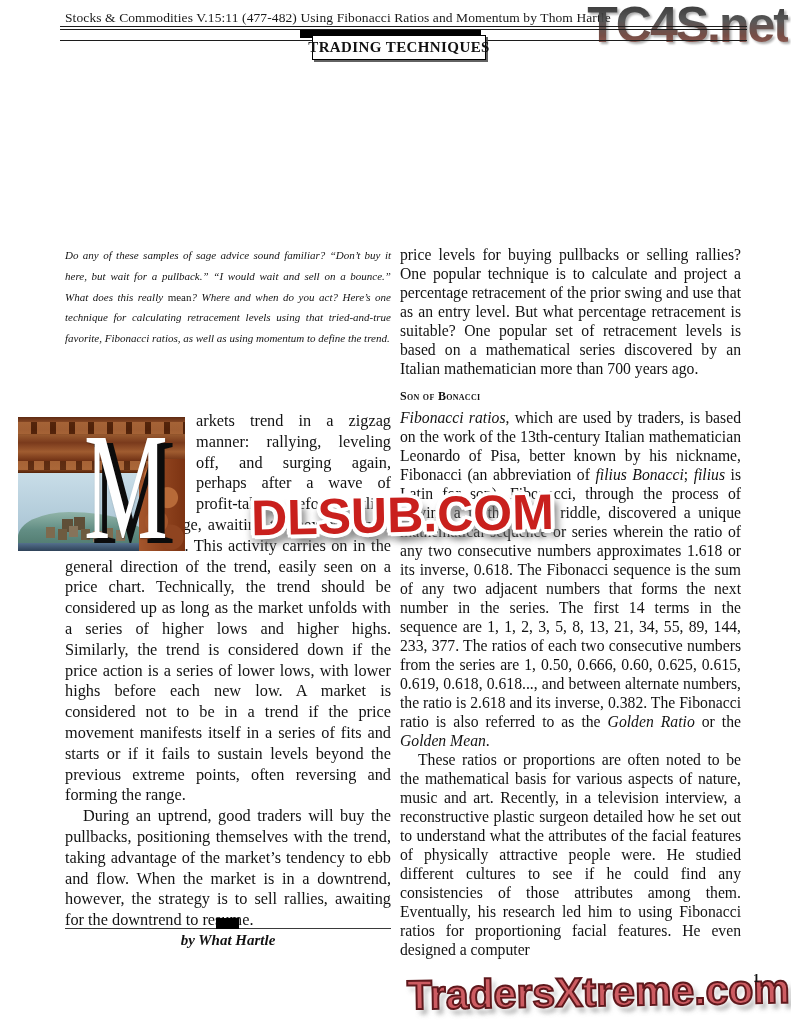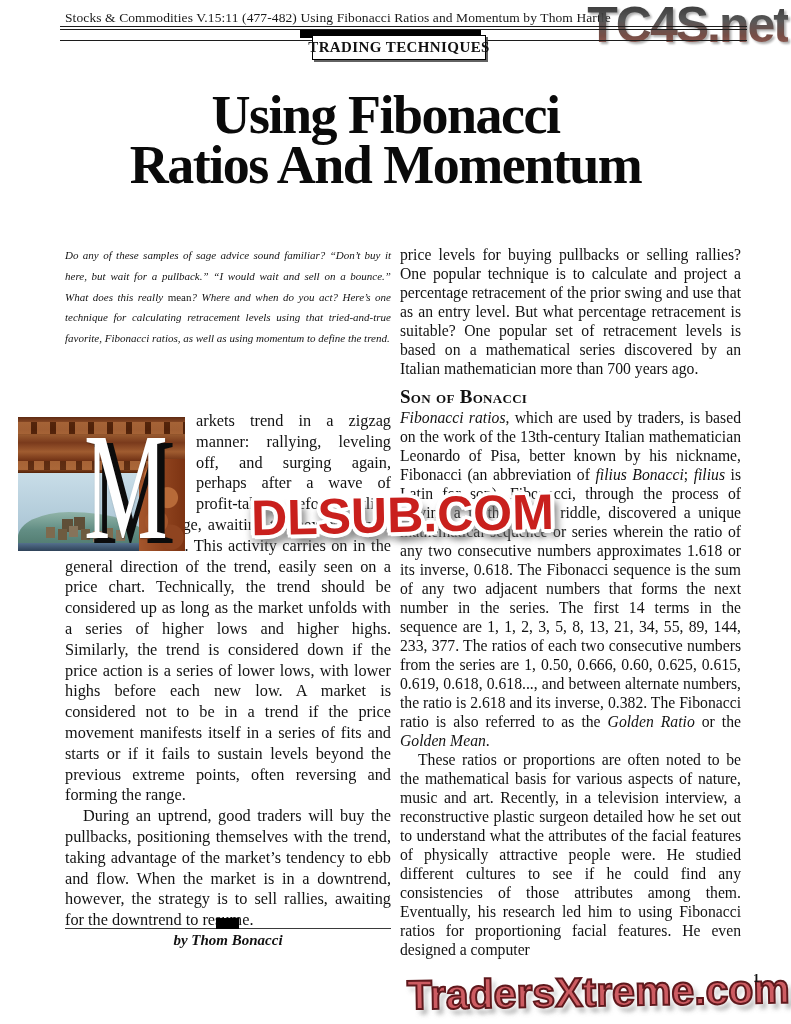--- a/index.html
+++ b/index.html
@@ -66,21 +66,21 @@
   .col p { margin:0; }
   .col-left  { position:absolute; left:65px;  top:245px; width:326px; font-size:16.3px; line-height:20.8px; }
   .col-right { position:absolute; left:400px; top:245px; width:341px; font-size:15.7px; line-height:19px; }
 
   .intro { font-style:italic; font-size:11px; }
   .body-p1 { margin-top:62px !important; }
   .wrap-spacer { float:left; width:131px; height:100px; }
   .ind { text-indent:18px; }
   .col-right .heading {
     margin-top:9px; margin-bottom:2px; font-weight:bold;
-    font-variant:small-caps; font-size:19px; letter-spacing:.3px; text-align:left;
+    font-variant:small-caps; font-size:12px; letter-spacing:.3px; text-align:left;
   }
 
   
   .fresco {
     position:absolute; left:18px; top:417px; width:167px; height:134px;
     overflow:hidden; background:#b9cfdd; z-index:1;
   }
   .cornice {
     position:absolute; top:0; left:0; right:0; height:56px;
     background:linear-gradient(180deg,#5e2a12 0%,#8a4a26 10%,#5f2710 22%,#96582e 32%,#7a3a1c 46%,#a05c30 62%,#6b2d12 80%,#8a4a26 92%,#532208 100%);
@@ -139,24 +139,20 @@
 <div class="page">
 
   <div class="citation">Stocks &amp; Commodities V.15:11 (477-482) Using Fibonacci Ratios and Momentum by Thom Hartle</div>
   <div class="rule rule-a"></div>
   <div class="rule rule-b"></div>
   <div class="rule rule-c"></div>
   <div class="topbar"></div>
   <div class="section-box">TRADING TECHNIQUES</div>
   <div class="wm-tc4s">TC4S.net</div>
 
-  <div class="title">
-    <div>Using Fibonacci</div>
-    <div>Ratios And Momentum</div>
-  </div>
 
   <div class="col col-left">
     <p class="intro"><span style="font-style: italic;">Do any of these samples of sage advice sound familiar? “Don’t buy it here, but wait for a pullback.” “I would wait and sell on a bounce.” What does this really </span><span style="font-style: normal;">mean</span><span style="font-style: italic;">? Where and when do you act? Here’s one technique for calculating retracement levels using that tried-and-true favorite, Fibonacci ratios, as well as using momentum to define the trend.</span></p>
     <p class="body-p1"><span class="wrap-spacer"></span><span>arkets trend in a zigzag manner: rallying, leveling off, and surging again, perhaps after a wave of profit-taking before settling into a trading range, awaiting the next reason to advance or retreat. This activity carries on in the general direction of the trend, easily seen on a price chart. Technically, the trend should be considered up as long as the market unfolds with a series of higher lows and higher highs. Similarly, the trend is considered down if the price action is a series of lower lows, with lower highs before each new low. A market is considered not to be in a trend if the price movement manifests itself in a series of fits and starts or if it fails to sustain levels beyond the previous extreme points, often reversing and forming the range.</span></p>
     <p class="ind">During an uptrend, good traders will buy the pullbacks, positioning themselves with the trend, taking advantage of the market’s tendency to ebb and flow. When the market is in a downtrend, however, the strategy is to sell rallies, awaiting for the downtrend to resume.</p>
   </div>
 
   <div class="fresco">
     <div class="cornice"></div>
     <div class="sky"></div>
@@ -173,20 +169,20 @@
     <p><span style="font-style: italic;">Fibonacci ratios</span><span style="font-style: normal;">, which are used by traders, is based on the work of the 13th-century Italian mathematician Leonardo of Pisa, better known by his nickname, Fibonacci (an abbreviation of </span><span style="font-style: italic;">filius Bonacci</span><span style="font-style: normal;">; </span><span style="font-style: italic;">filius</span><span style="font-style: normal;"> is Latin for son). Fibonacci, through the process of solving a mathematical riddle, discovered a unique mathematical sequence or series wherein the ratio of any two consecutive numbers approximates 1.618 or its inverse, 0.618. The Fibonacci sequence is the sum of any two adjacent numbers that forms the next number in the series. The first 14 terms in the sequence are 1, 1, 2, 3, 5, 8, 13, 21, 34, 55, 89, 144, 233, 377. The ratios of each two consecutive numbers from the series are 1, 0.50, 0.666, 0.60, 0.625, 0.615, 0.619, 0.618, 0.618..., and between alternate numbers, the ratio is 2.618 and its inverse, 0.382. The Fibonacci ratio is also referred to as the </span><span style="font-style: italic;">Golden Ratio</span><span style="font-style: normal;"> or the </span><span style="font-style: italic;">Golden Mean</span><span style="font-style: normal;">.</span></p>
     <p class="ind">These ratios or proportions are often noted to be the mathematical basis for various aspects of nature, music and art. Recently, in a television interview, a reconstructive plastic surgeon detailed how he set out to understand what the attributes of the facial features of physically attractive people were. He studied different cultures to see if he could find any consistencies of those attributes among them. Eventually, his research led him to using Fibonacci ratios for proportioning facial features. He even designed a computer</p>
   </div>
 
   <div class="wm-dlsub">DLSUB.COM</div>
 
   <div class="byline">
     <div class="byline-rule">
       <div class="byline-marker"></div>
     </div>
-    <span class="byline-name">by Thom Bonacci</span>
+    <span class="byline-name">by What Hartle</span>
   </div>
 
   <div class="copyright">Copyright (c) Technical Analysis Inc.</div>
   <div class="pagenum">1</div>
   <div class="wm-traders">TradersXtreme.com</div>
 
 </div>
 
 </body></html>

